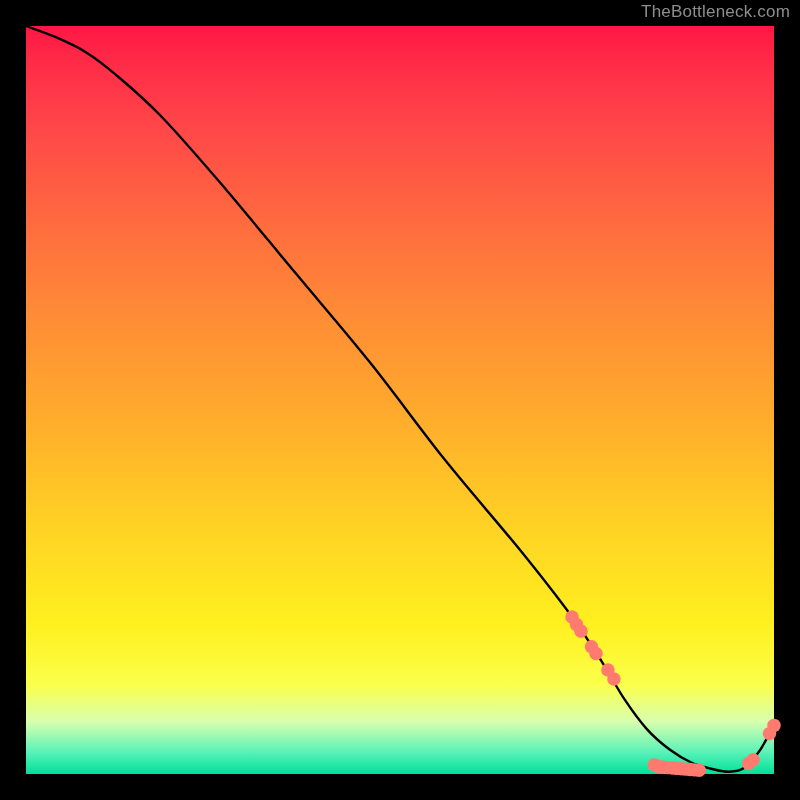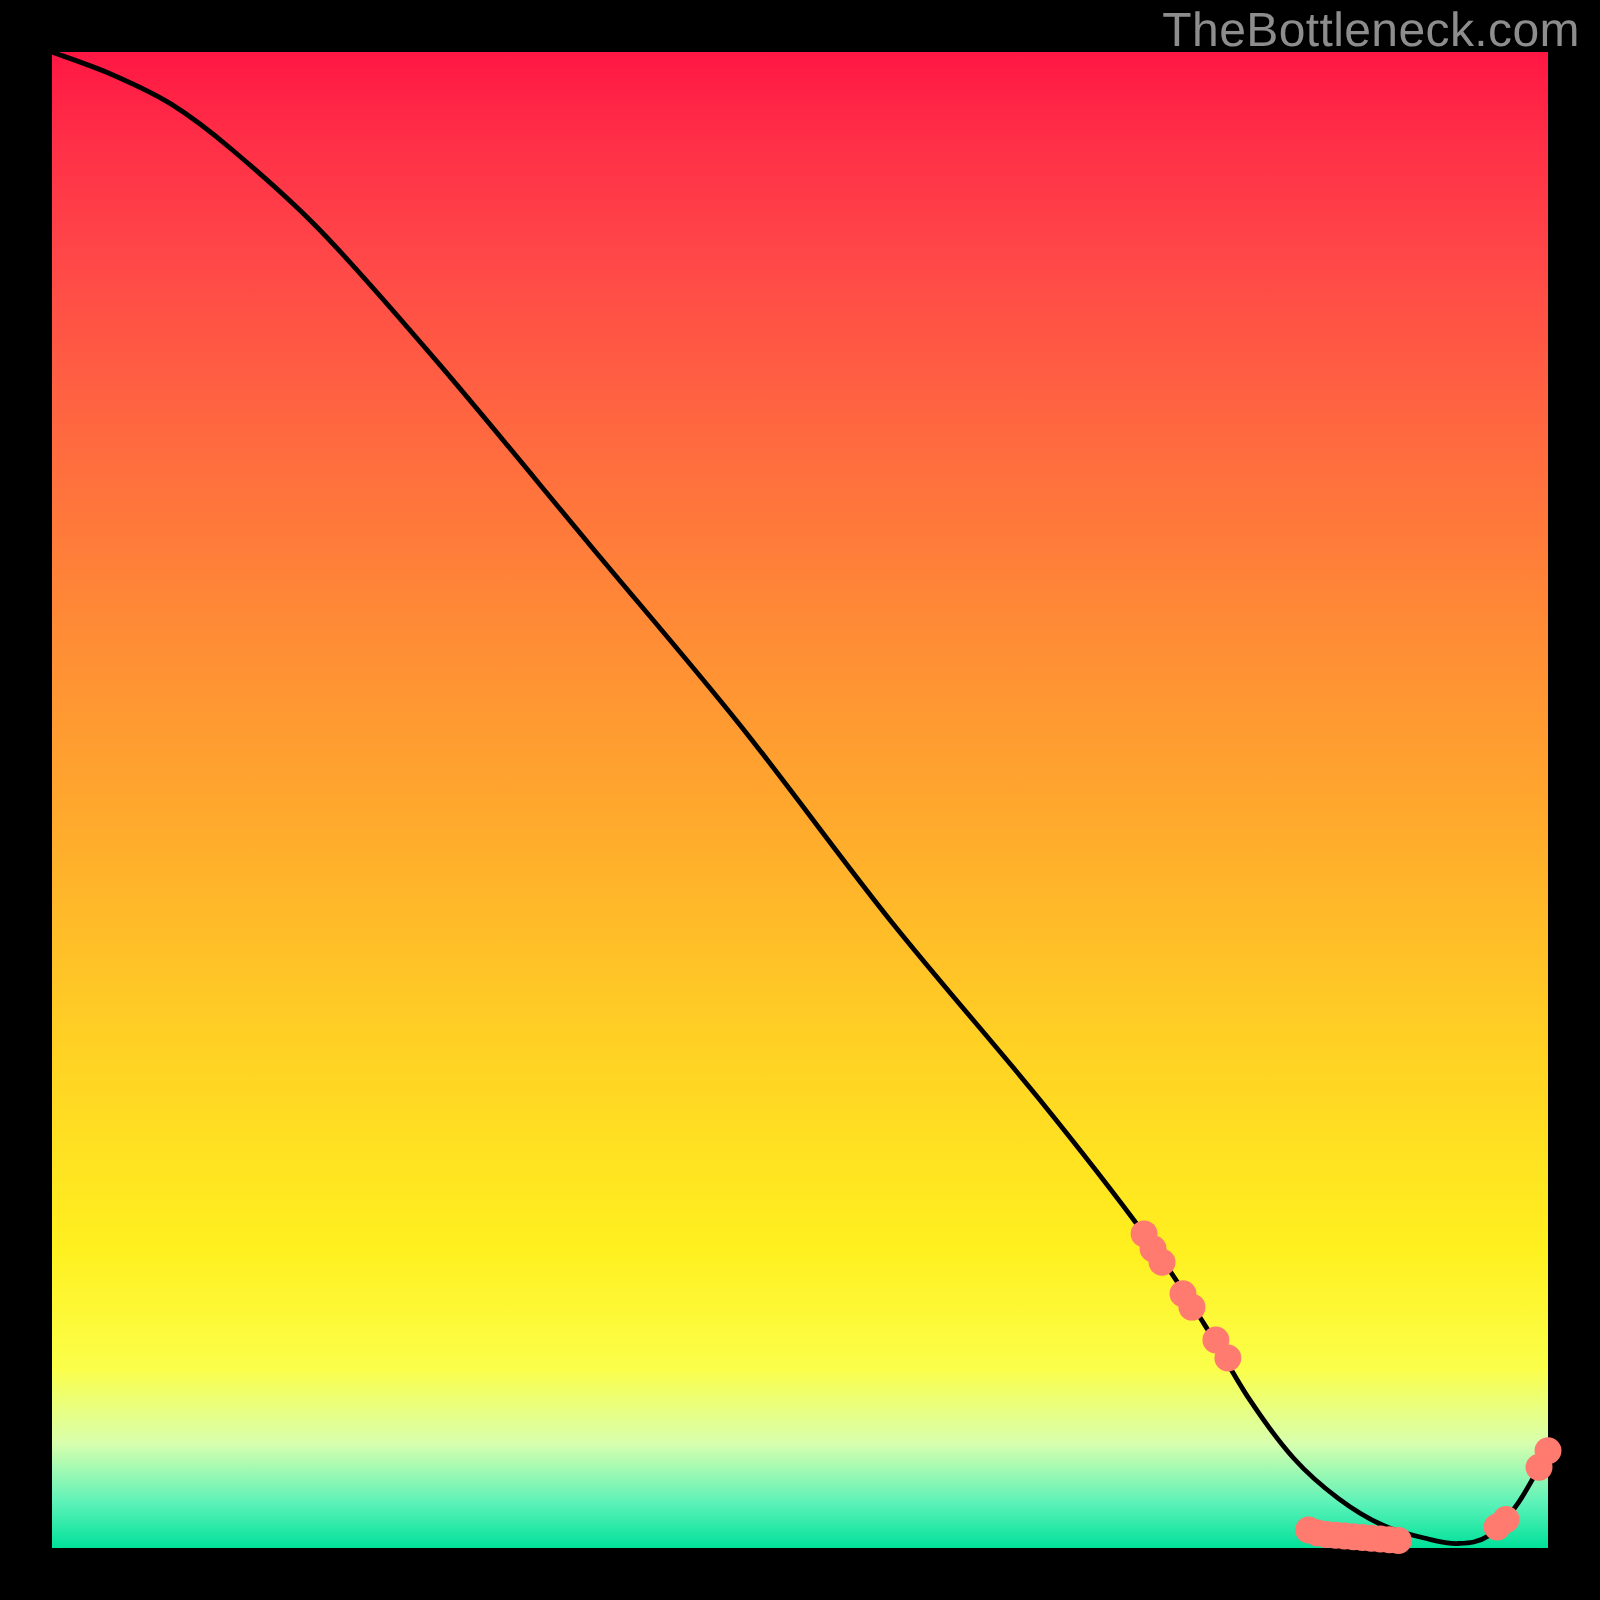--- a/index.html
+++ b/index.html
@@ -15,21 +15,21 @@
     position: relative;
     width: 800px;
     height: 800px;
     background: #000;
   }
   .attribution {
     position: absolute;
     top: 2px;
     right: 10px;
     color: #8d8d8d;
-    font-size: 24px;
+    font-size: 17px;
     font-weight: 400;
     letter-spacing: 0.2px;
   }
   .plot {
     position: absolute;
     left: 26px;
     top: 26px;
     width: 748px;
     height: 748px;
   }

